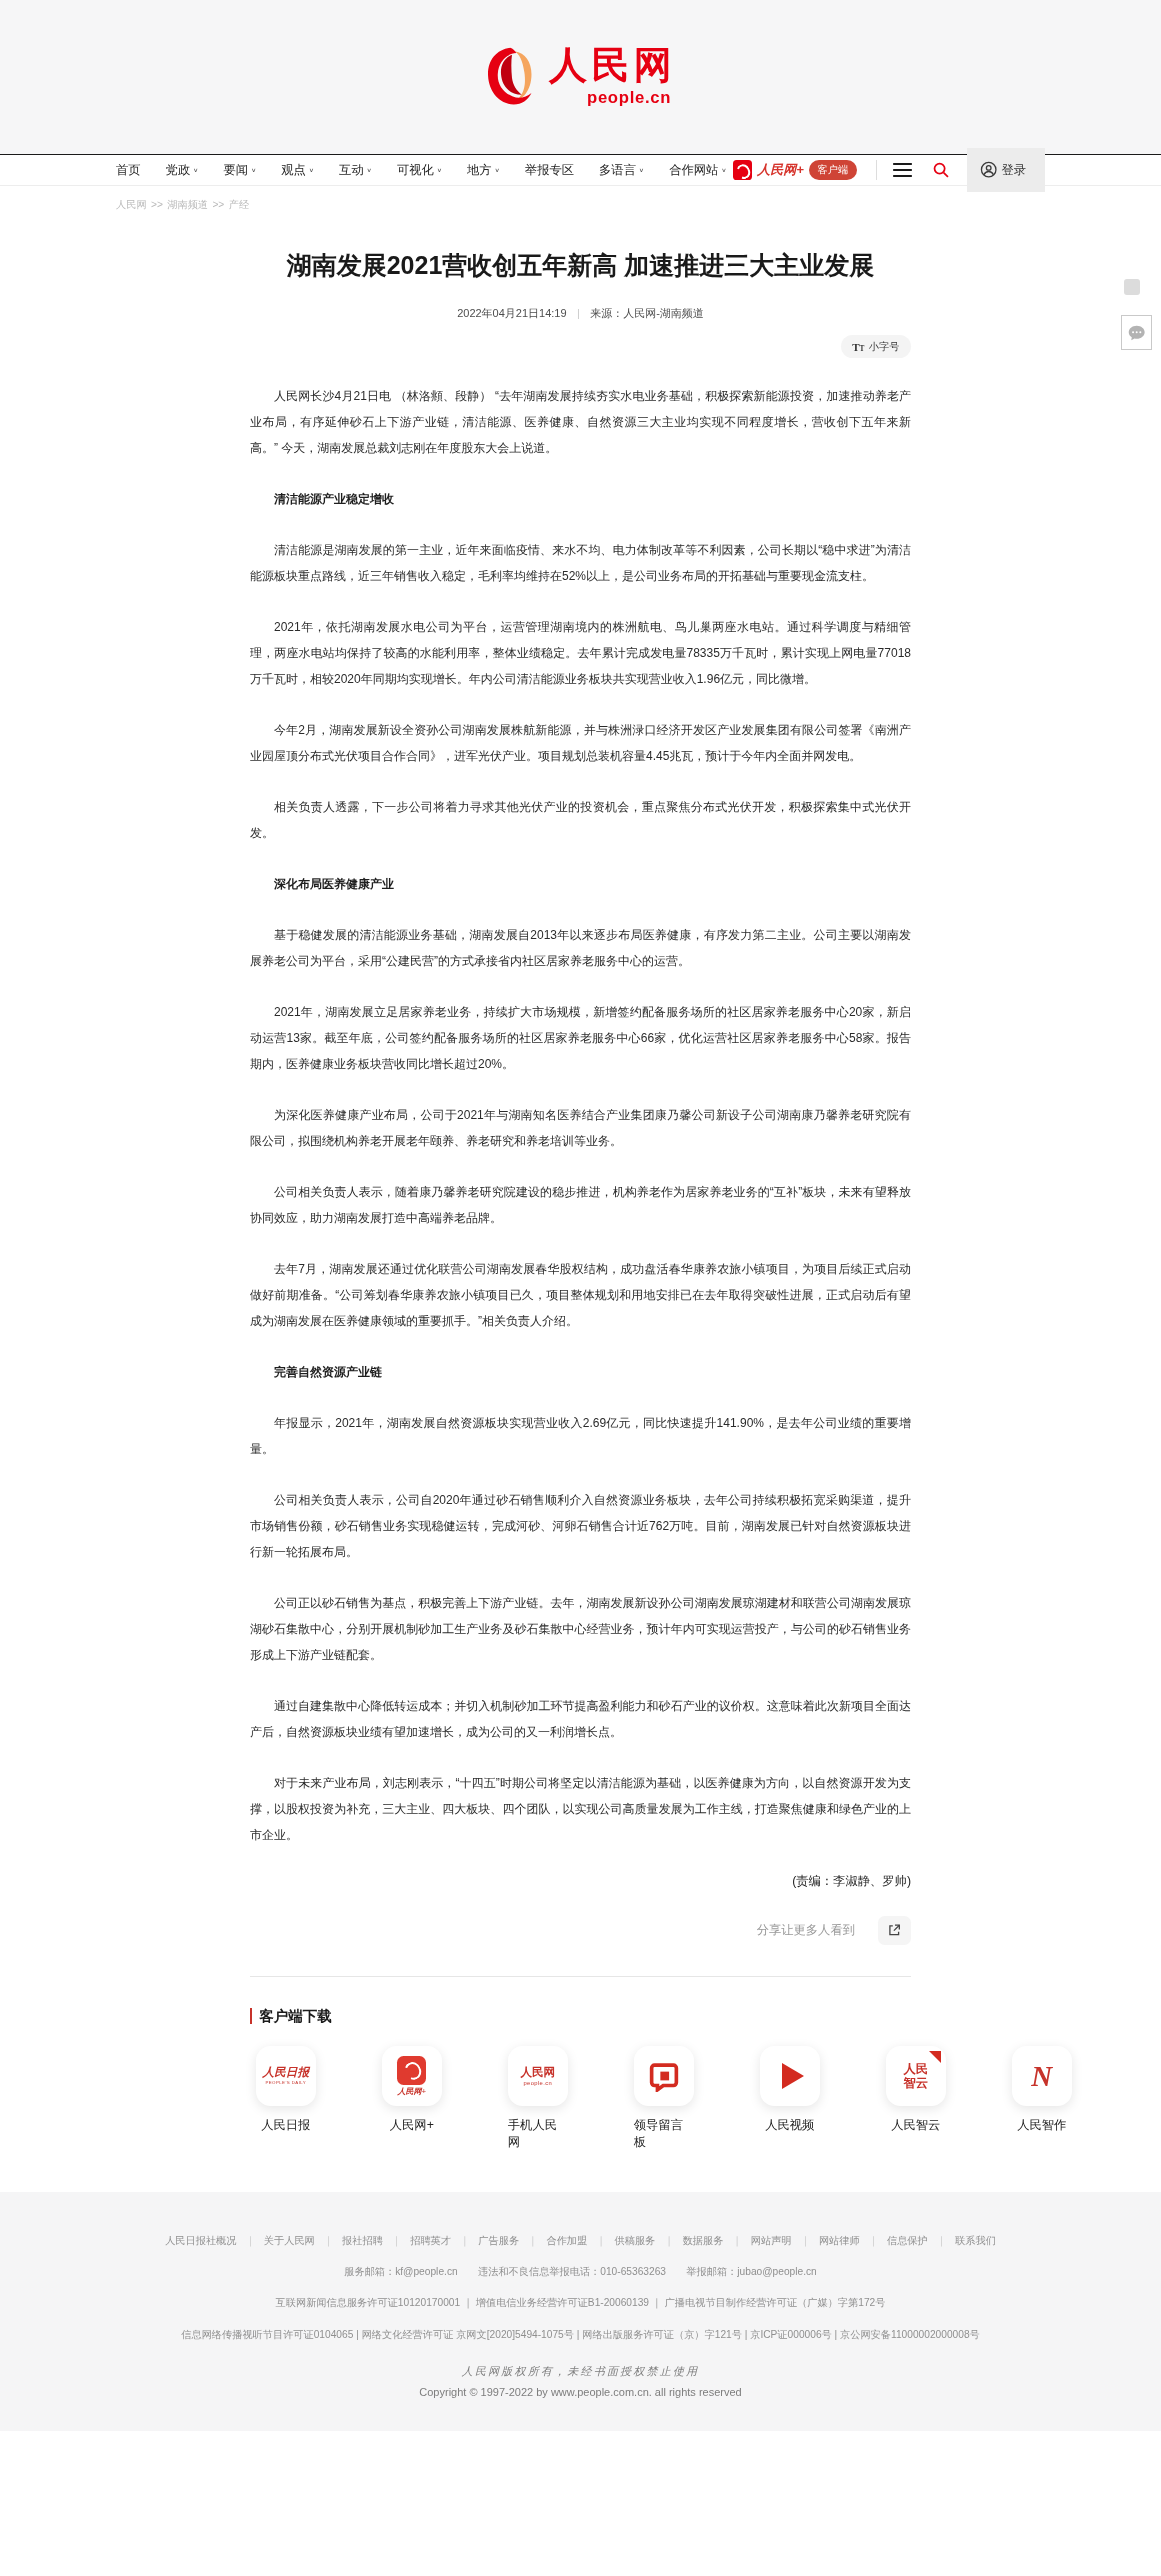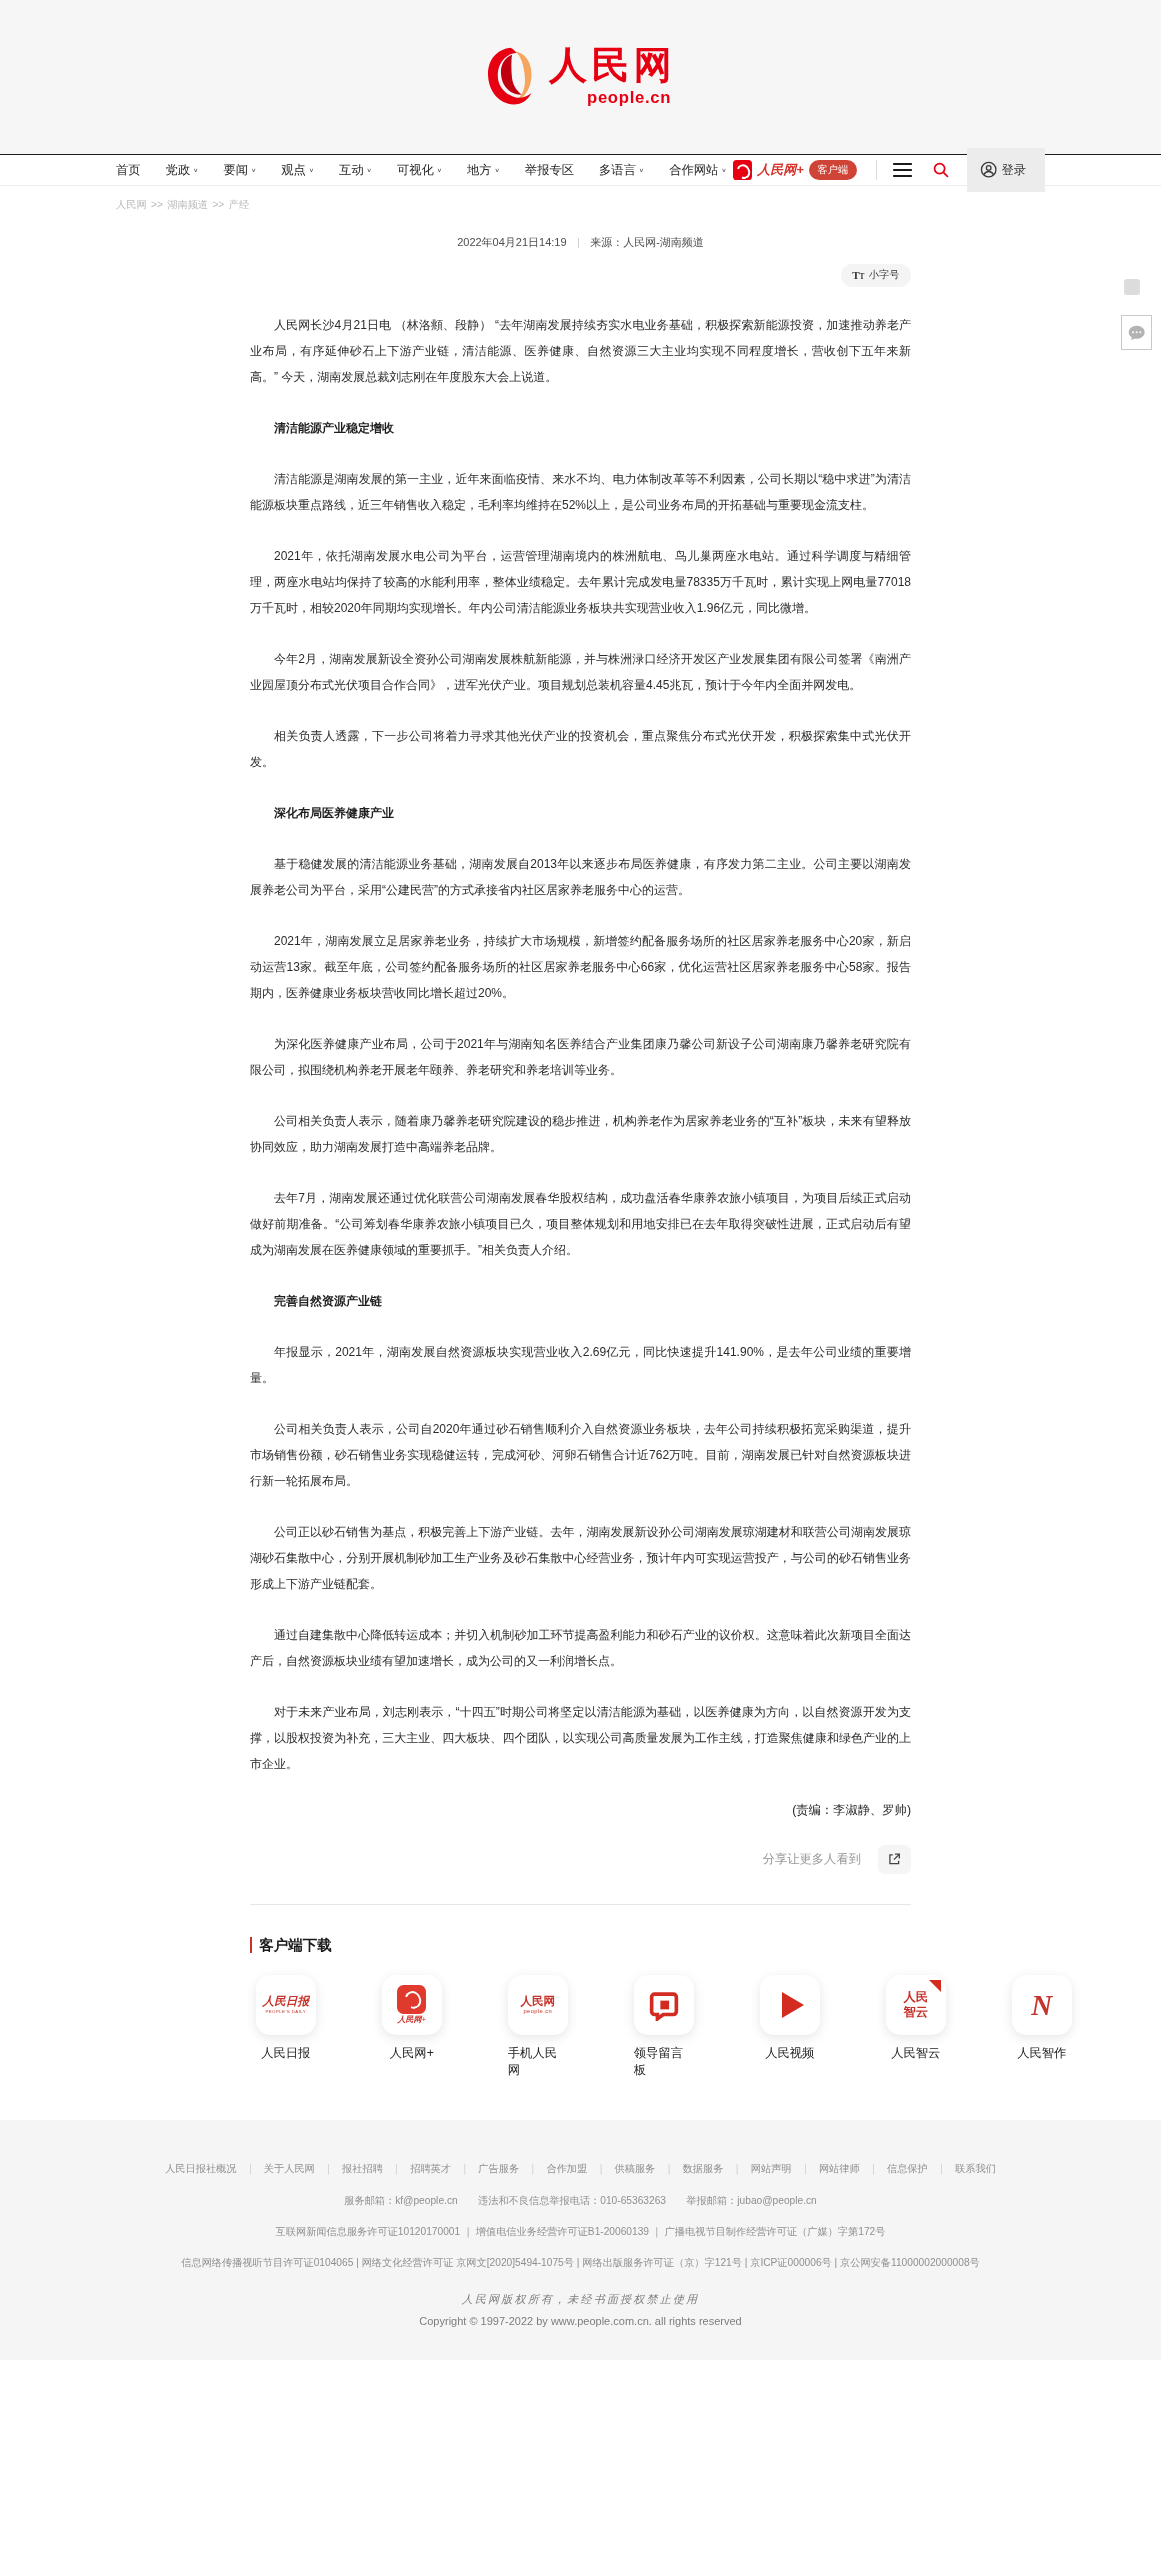--- a/index.html
+++ b/index.html
@@ -44,21 +44,21 @@
   .article-meta .sep { color:#c9c9c9; margin:0 7.3px; }
   .meta-source { color:#4d4d4d; cursor:pointer;margin-top:16px; }
   .fontsize-row { display:flex; justify-content:flex-end; margin-top:14.5px; }
   .fontsize-pill { background:#f4f4f4; border-radius:12.3px; padding:4.4px 11.6px; font-size:10.2px; color:#333; display:flex; align-items:center; gap:4.4px; cursor:pointer; }
   .tt-glyph { font-family:"Liberation Serif","DejaVu Serif",serif; font-weight:700; font-size:11px; }
   .tt-glyph small { font-size:7.3px; }
   .article-body { margin-top:25px; }
   .article-body p { font-size:12px; line-height:26px; color:#2b2b2b; text-indent:2em; margin-bottom:25px; text-align:justify; }
   .article-body p.subhead { font-weight:700; color:#1f1f1f; }
   .editor-note { text-align:right; font-size:12.3px; color:#222; margin-top:4.4px; }
-  .share-row { display:flex; justify-content:flex-end; align-items:center; gap:17px; margin-top:26px; }
+  .share-row { display:flex; justify-content:flex-end; align-items:center; gap:23px; margin-top:26px; }
   .share-label { color:#999; font-size:12.3px; }
   .share-btn { width:33px; height:29px; background:#f5f5f5; border-radius:6.5px; display:flex; align-items:center; justify-content:center; cursor:pointer; }
   .article-divider { height:0.7px; background:#e6e6e6; margin-top:30.5px; }
   
   .download-title { margin-top:32px; font-size:14.5px; font-weight:700; color:#1a1a1a; border-left:2.9px solid #c7332b; padding-left:7.3px; line-height:16px; }
   .apps-row { display:flex; gap:66px; margin:22px 0 0 5.8px; }
   .app-item { display:flex; flex-direction:column; align-items:center; gap:10.2px; cursor:pointer; }
   .app-icon-card { width:60px; height:60px; background:#fff; border-radius:14.5px; box-shadow:0 2.9px 11.6px rgba(0,0,0,.10); display:flex; flex-direction:column; align-items:center; justify-content:center; overflow:hidden; }
   .app-name { font-size:12.3px; color:#222; }
   .ic-red-cal { color:#c7332b; font-weight:700; font-family:"Liberation Serif","DejaVu Serif",serif; font-style:italic; font-size:11.6px; line-height:1.1; }
@@ -166,20 +166,21 @@
         </svg>
         <span class="login-label">登录</span>
       </div>
     </div>
   </div>
 </nav>
 
 <div class="breadcrumb" id="breadcrumb"><span class="crumb">人民网</span><span>&gt;&gt;</span><span class="crumb">湖南频道</span><span>&gt;&gt;</span><span class="crumb">产经</span></div>
 
 <main class="article-wrap">
+  <h1 class="article-title">湖南发展2021营收创五年新高 加速推进三大主业发展</h1>
 
   <div class="article-meta">
     <span>2022年04月21日14:19</span>
     <span class="sep">|</span>
     <span>来源：</span><span class="meta-source">人民网-湖南频道</span>
   </div>
 
   <div class="fontsize-row">
     <div class="fontsize-pill">
       <span class="tt-glyph">T<small>T</small></span>

